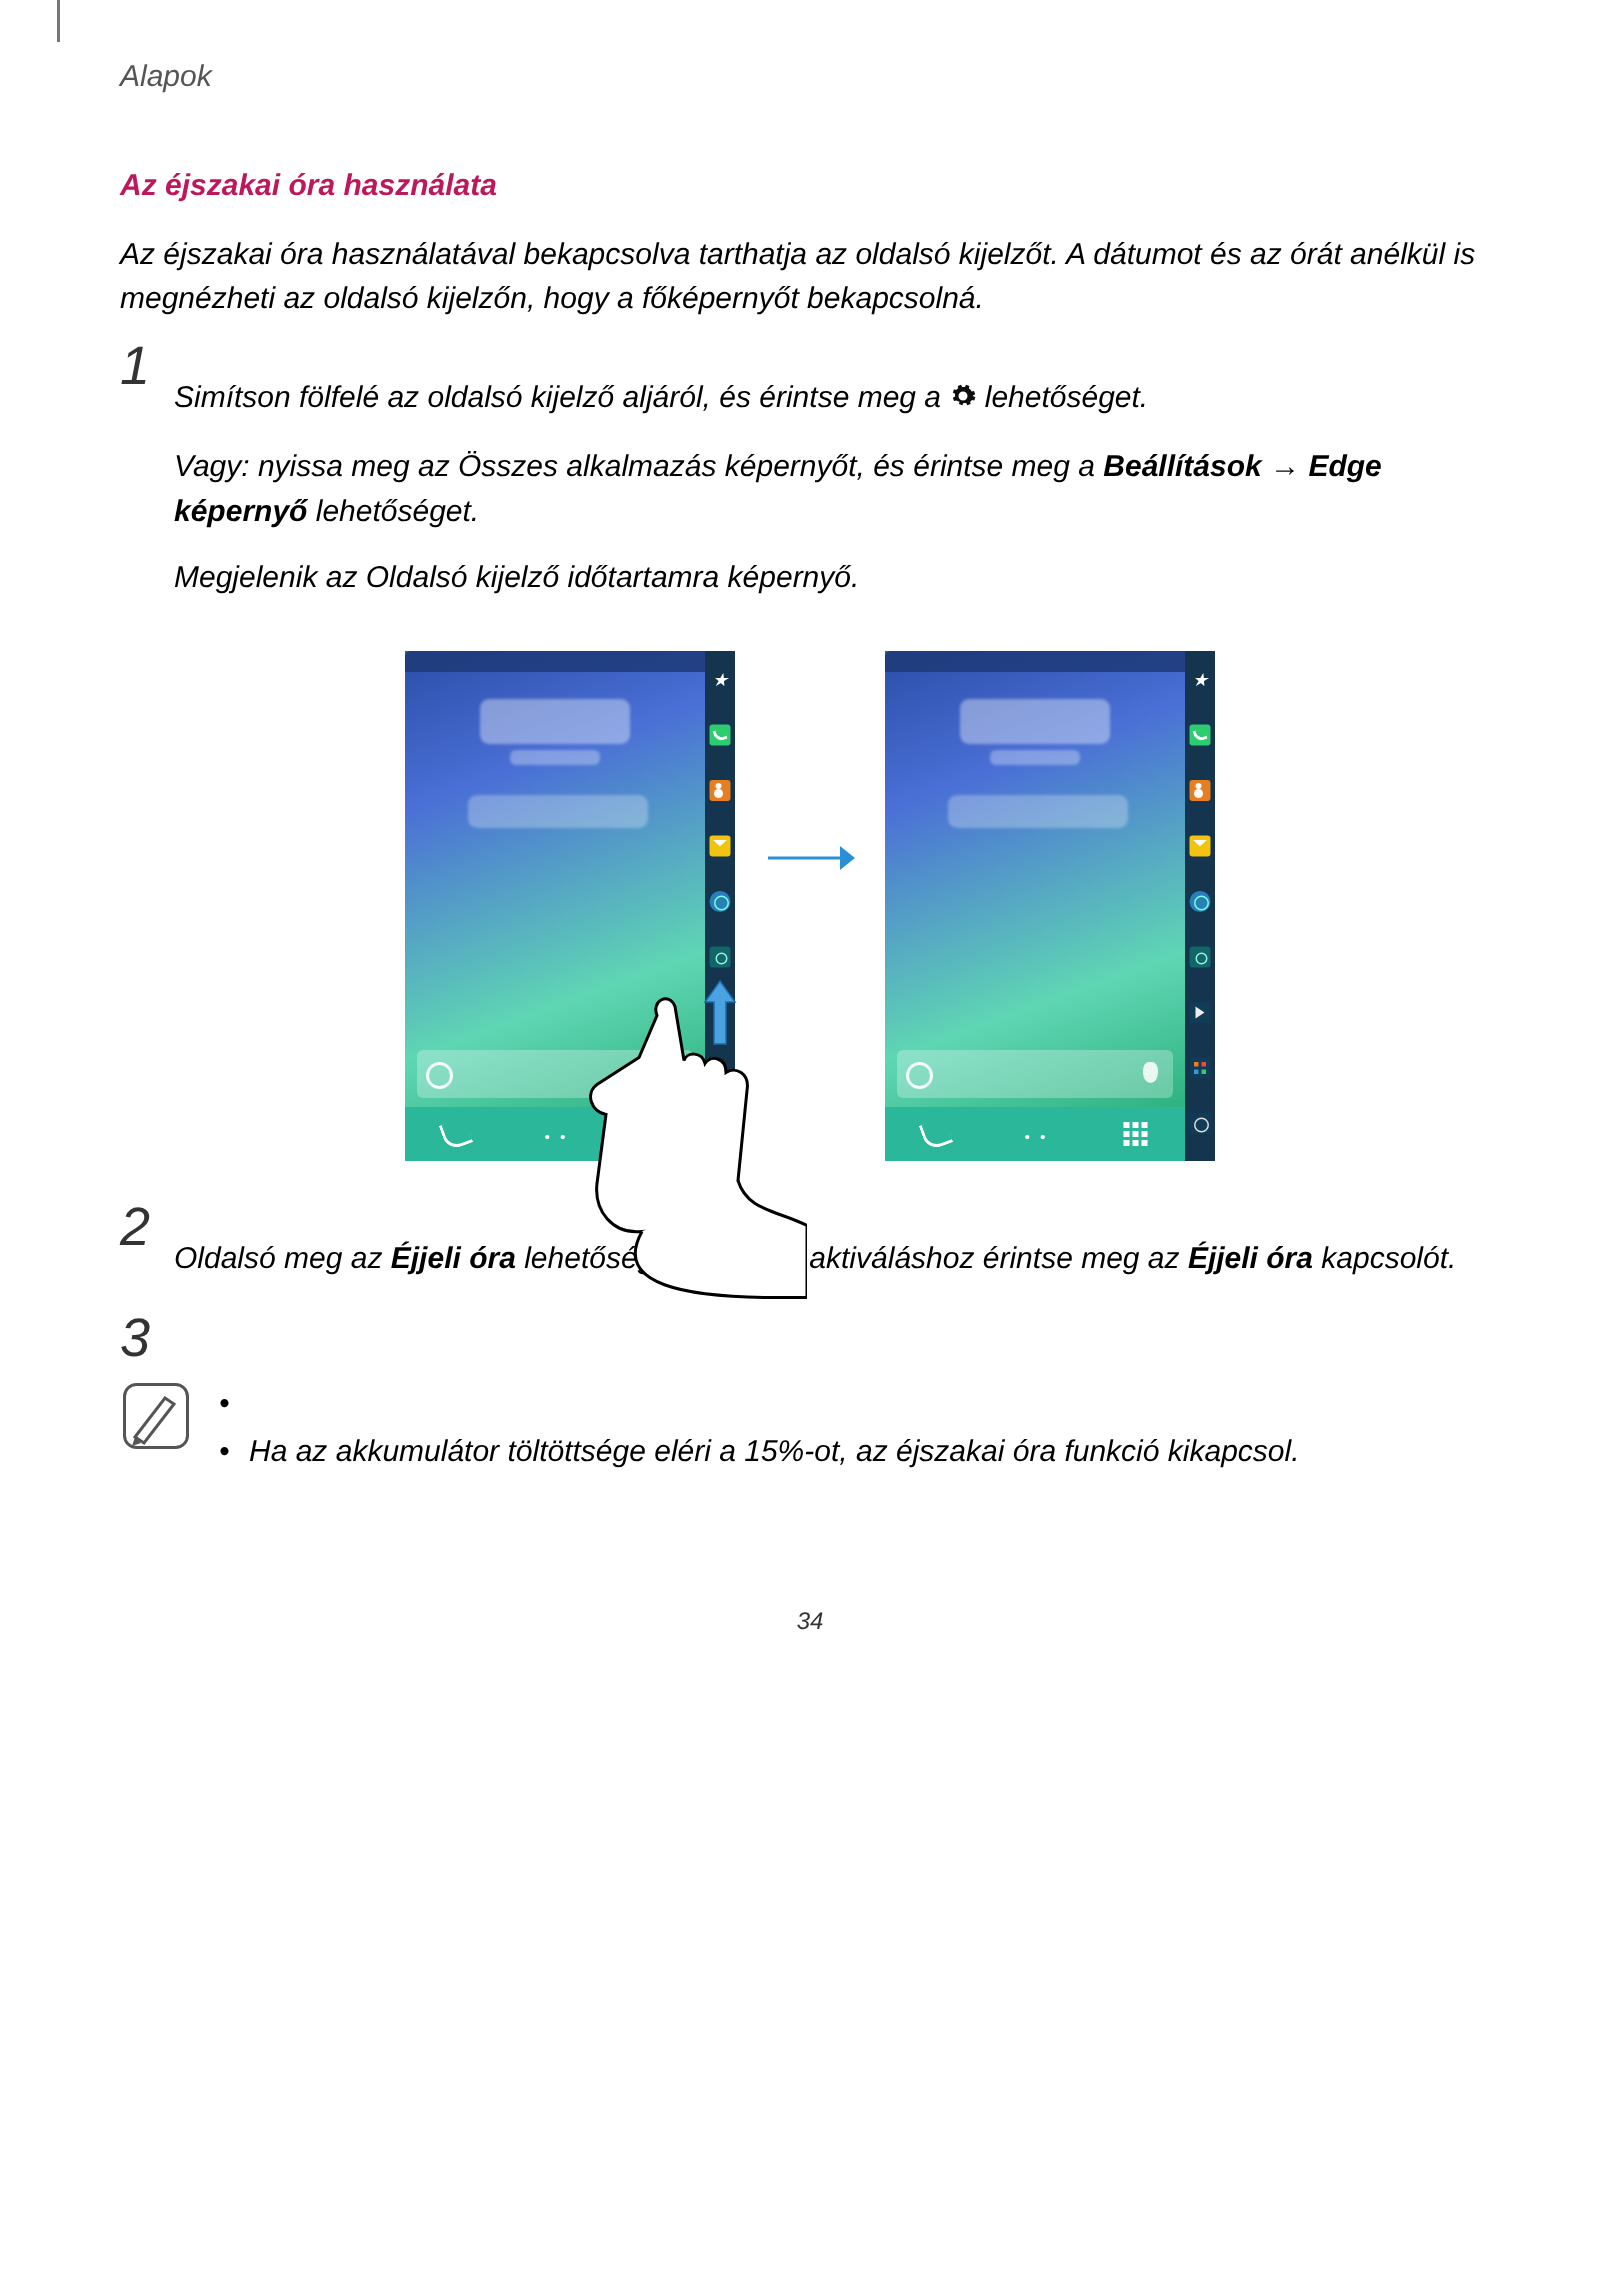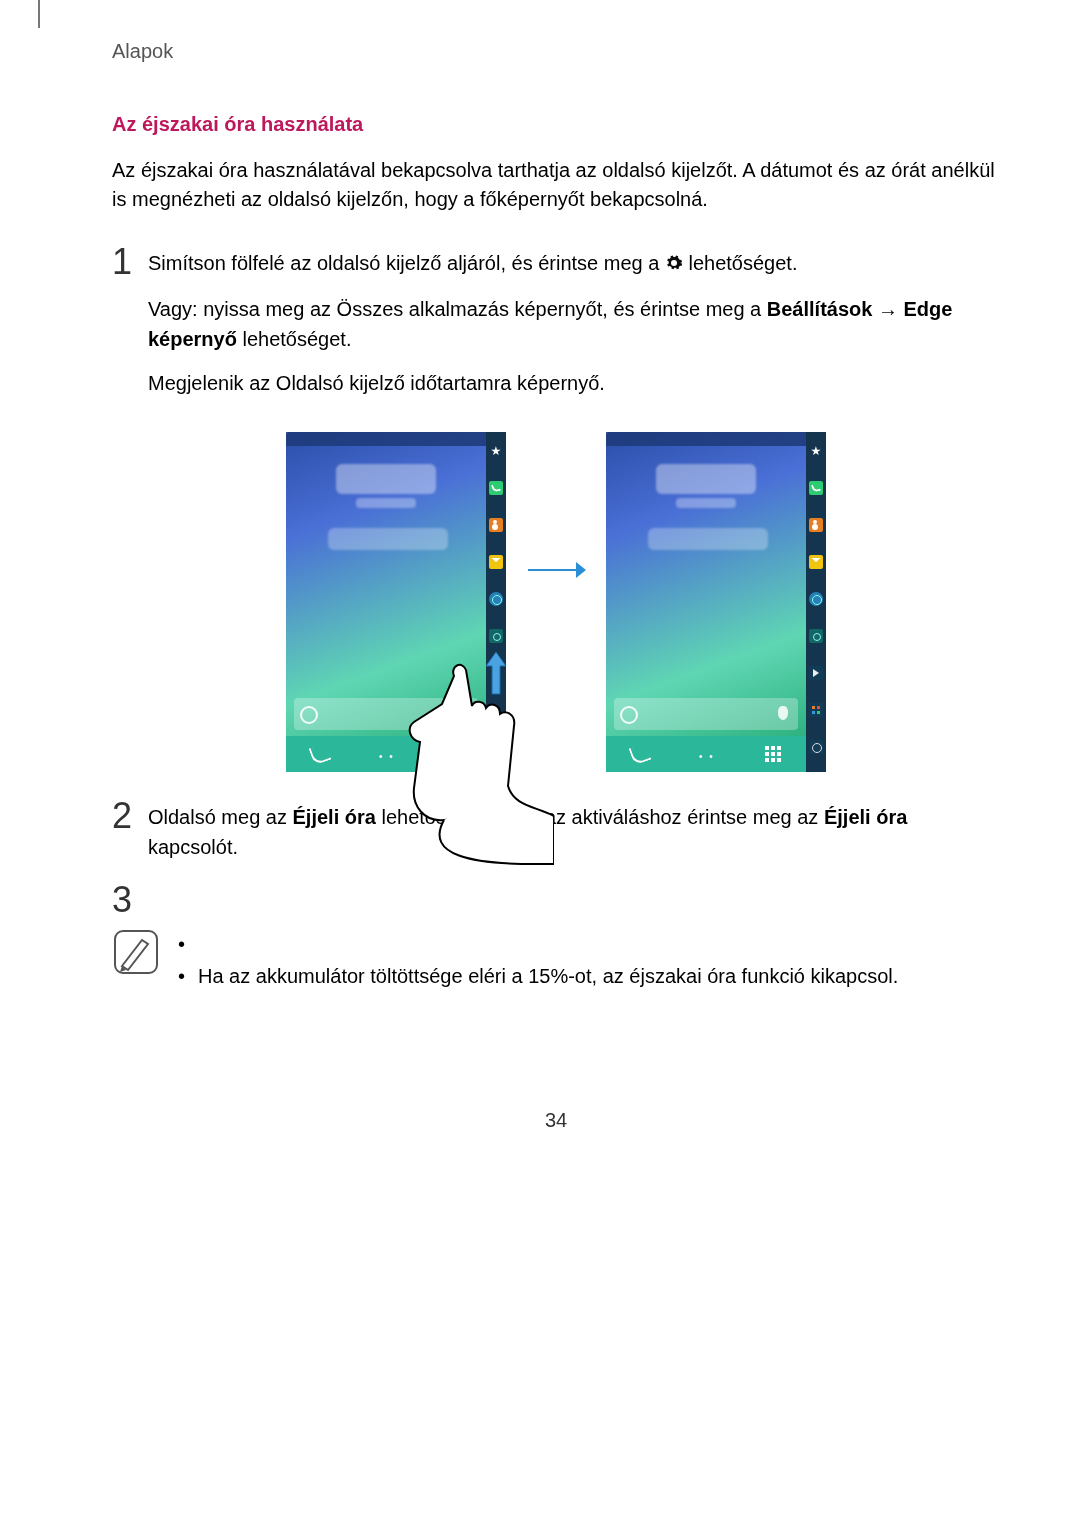--- a/index.html
+++ b/index.html
@@ -4,22 +4,23 @@
 <style>
   body {
     margin: 0;
     padding: 0;
     font-family: Arial, Helvetica, sans-serif;
     background: #fff;
     color: #000;
     width: 1080px;
   }
   .page {
-    padding: 40px 80px 60px 112px;
+    padding: 40px 80px 60px 80px;
     position: relative;
+    font-style: italic;
   }
   .header-rule {
     position: absolute;
     top: 0;
     left: 38px;
     width: 2px;
     height: 28px;
     background: #777;
   }
   .breadcrumb {
@@ -29,40 +30,41 @@
   }
   h2.section-title {
     color: #be185d;
     font-size: 20px;
     font-weight: bold;
     margin: 0 0 18px 0;
   }
   .intro {
     font-size: 20px;
     line-height: 1.45;
-    margin-bottom: 34px;
+    margin-bottom: 16px;
   }
   .step {
     display: flex;
     align-items: flex-start;
     margin-bottom: 10px;
   }
   .step-num {
     font-size: 36px;
     font-weight: 400;
     color: #333;
     width: 36px;
     flex-shrink: 0;
     line-height: 1.0;
     margin-top: -4px;
   }
   .step-body {
     flex: 1;
     font-size: 20px;
     line-height: 1.5;
+    margin-top: 20px;
   }
   .step-body p { margin: 0 0 14px 0; }
   .gear-icon {
     display: inline-block;
     vertical-align: -2px;
   }
   .figure-row {
     display: flex;
     align-items: center;
     justify-content: center;
@@ -172,21 +174,21 @@
   }
   .note-icon {
     width:48px; height:48px; flex-shrink:0;
   }
   .note-list {
     font-size:20px; line-height:1.6;
   }
   .note-list .row { display:flex; }
   .note-list .bullet { width:20px; flex-shrink:0; }
   .page-num {
-    text-align:center; font-size:20px; color:#333; margin-top:117px;
+    text-align:center; font-size:16px; color:#333; margin-top:89px;
   }
 </style>
 </head>
 <body>
 
 <div class="page">
   <div class="header-rule"></div>
   <div class="breadcrumb">Alapok</div>
 
   <h2 class="section-title">Az éjszakai óra használata</h2>

